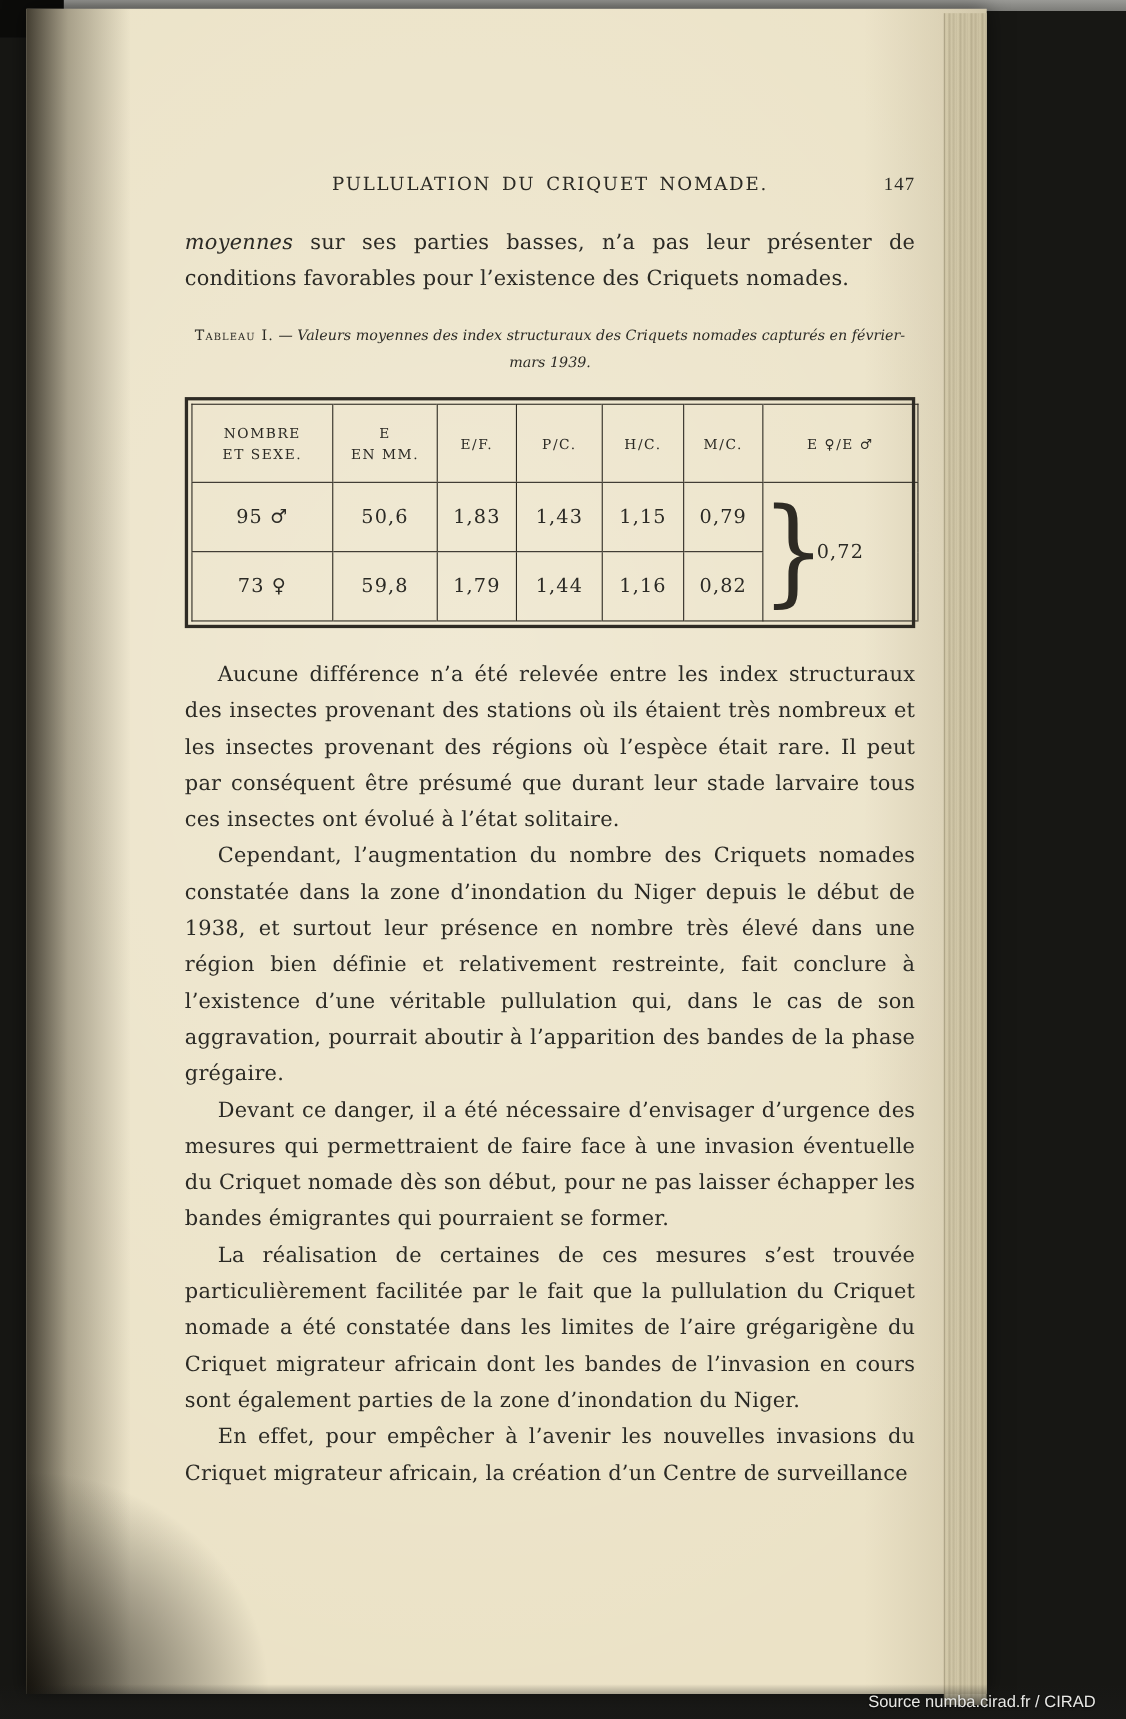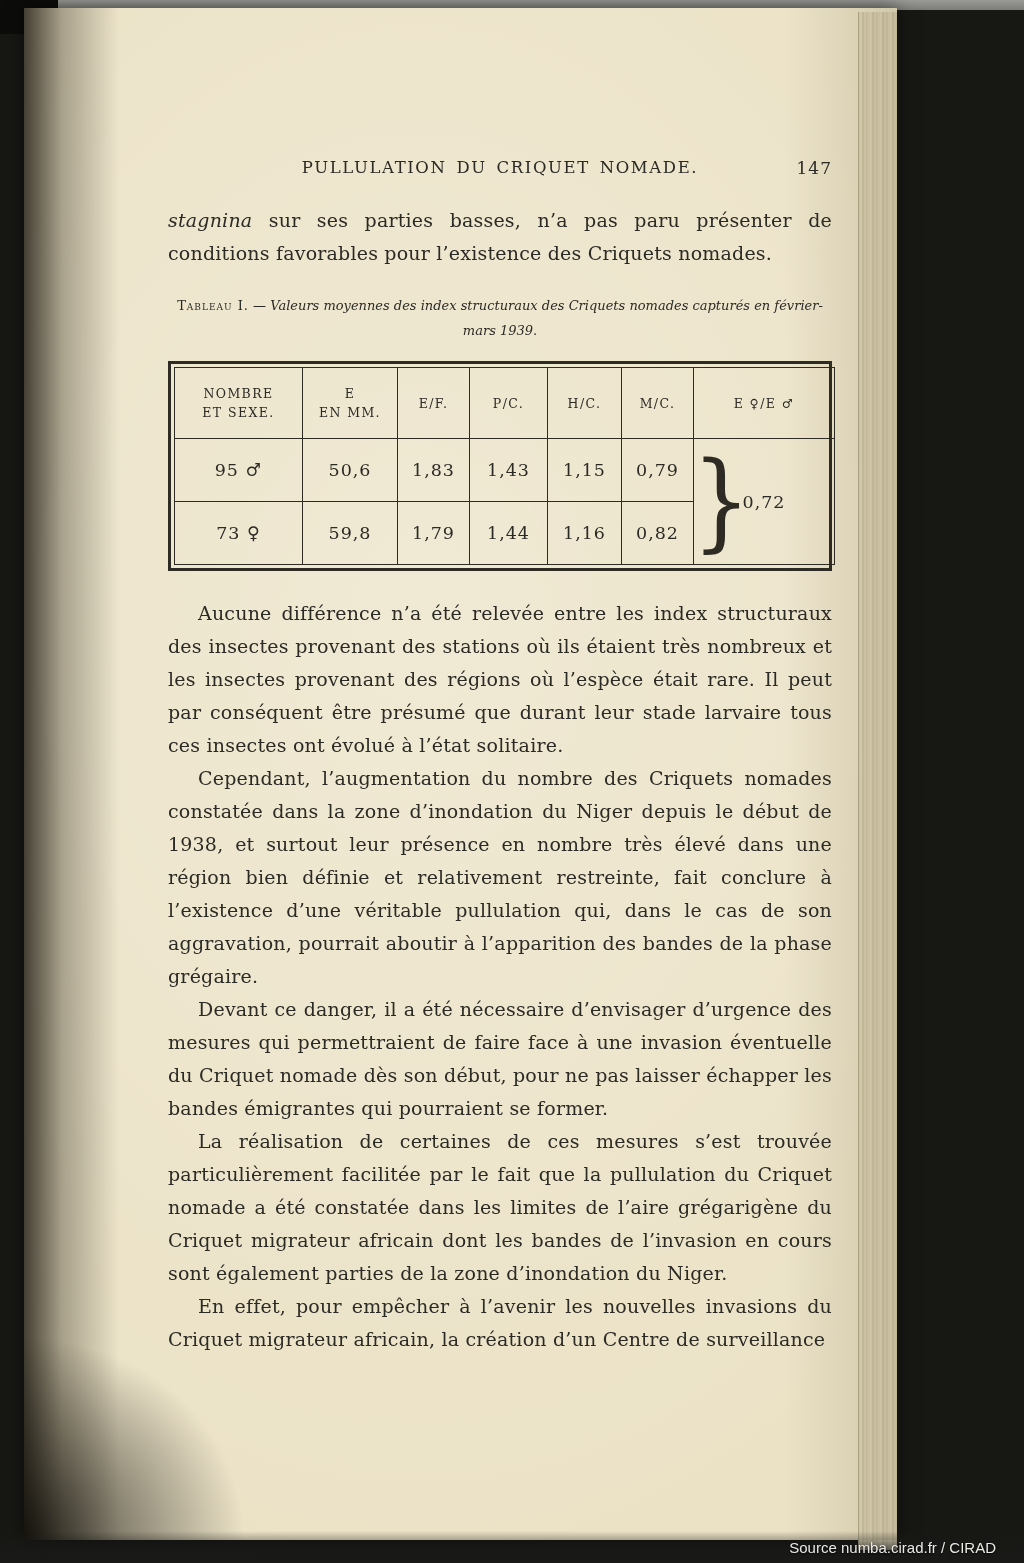--- a/index.html
+++ b/index.html
@@ -51,21 +51,21 @@
     color:#2b2a25;
   }
   .page-header{
     position:relative;height:24px;margin-bottom:22px;
   }
   .running-title{
     position:absolute;left:0;right:0;text-align:center;
     font-size:16.5px;letter-spacing:1.6px;word-spacing:3px;
   }
   .page-number{
-    position:absolute;right:0;top:0;font-size:17px;letter-spacing:1px;
+    position:absolute;right:0;top:0;font-size:17px;letter-spacing:1px;font-family:Liberation Serif, serif;
   }
   .body-text p{
     margin:0;
     font-size:19px;line-height:33px;
     text-align:justify;
     text-indent:30px;
     letter-spacing:0.2px;
   }
   .body-text p.noindent{text-indent:0;}
   .species{font-style:italic;}
@@ -144,21 +144,21 @@
     <div class="right-curve"></div>
 
     <div class="content">
 
       <div class="page-header">
         <div class="running-title">PULLULATION DU CRIQUET NOMADE.</div>
         <div class="page-number">147</div>
       </div>
 
       <div class="body-text">
-        <p class="noindent"><em class="species">stagnina</em><span> sur ses parties basses, n’a pas paru présenter de conditions favorables pour l’existence des Criquets nomades.</span></p>
+        <p class="noindent"><em class="species">moyennes</em><span> sur ses parties basses, n’a pas leur présenter de conditions favorables pour l’existence des Criquets nomades.</span></p>
       </div>
 
       <div class="table-caption">
         <span class="cap-label">Tableau I.</span><span class="cap-text"> — </span><span class="cap-text">Valeurs moyennes des index structuraux des Criquets nomades capturés en février-mars 1939.</span>
       </div>
 
       <div class="table-frame">
         <table>
           <colgroup>
             <col style="width:128px">

